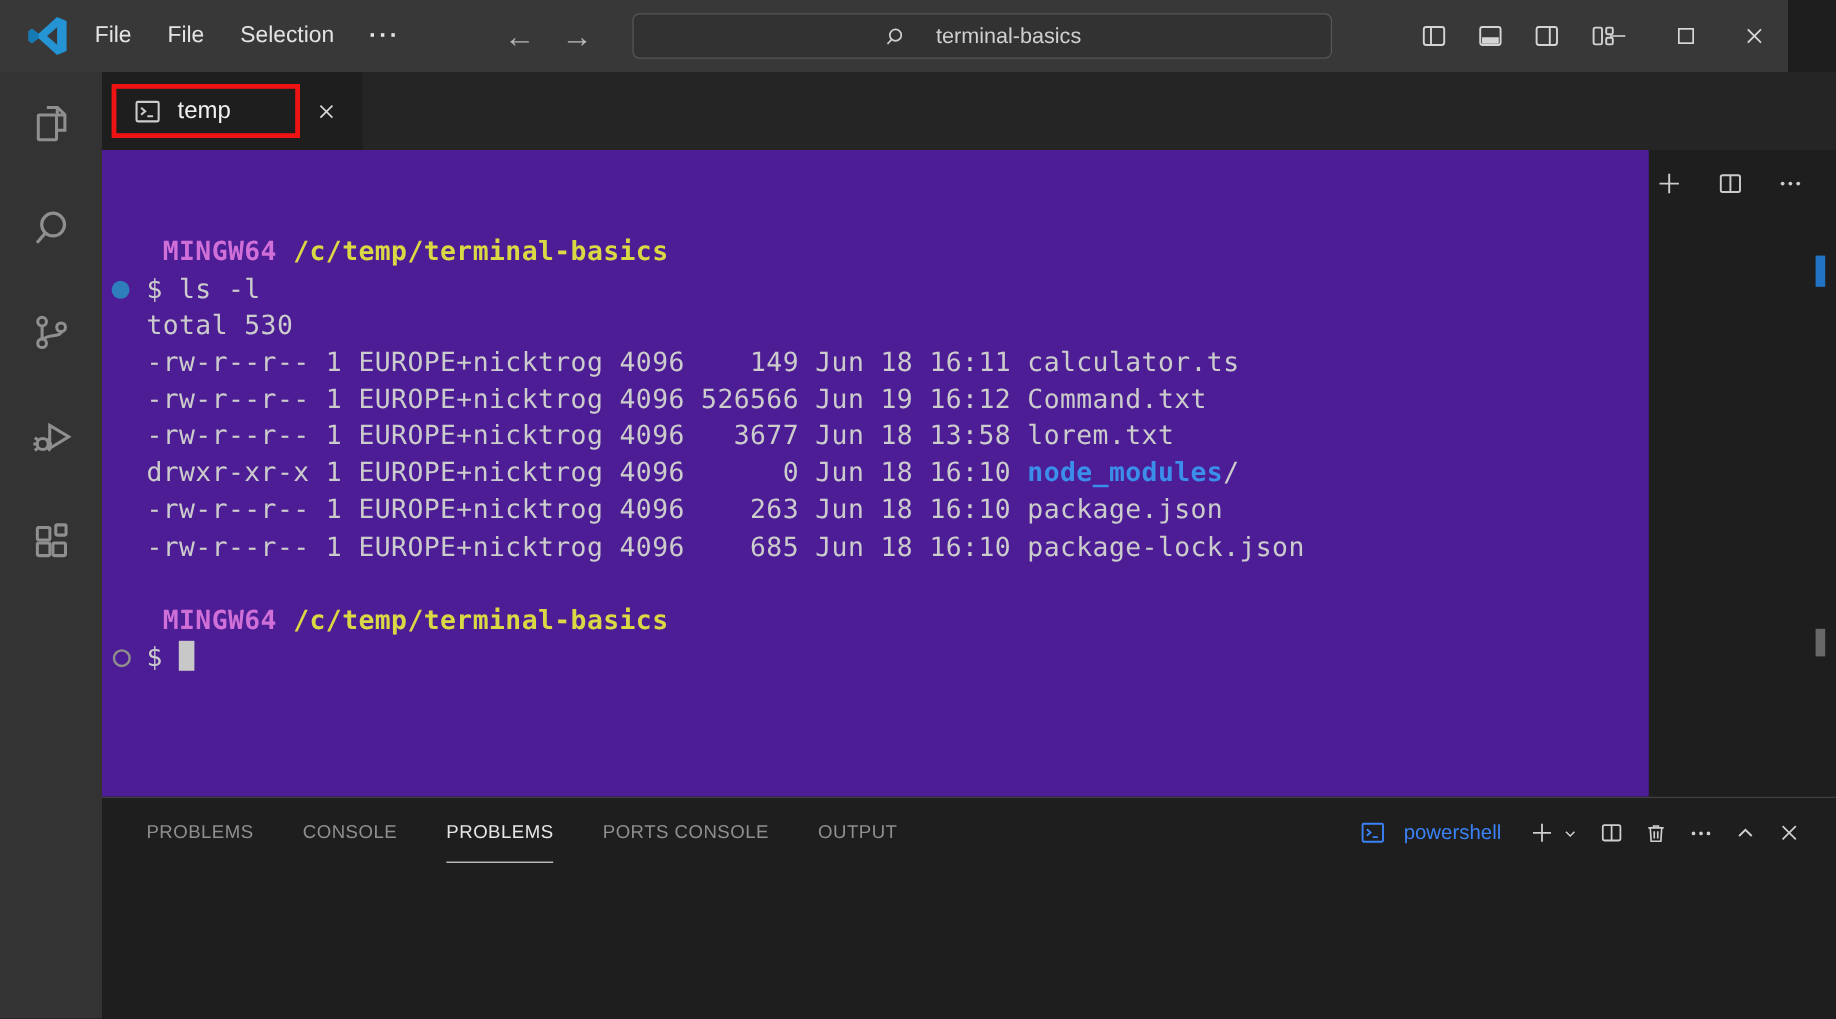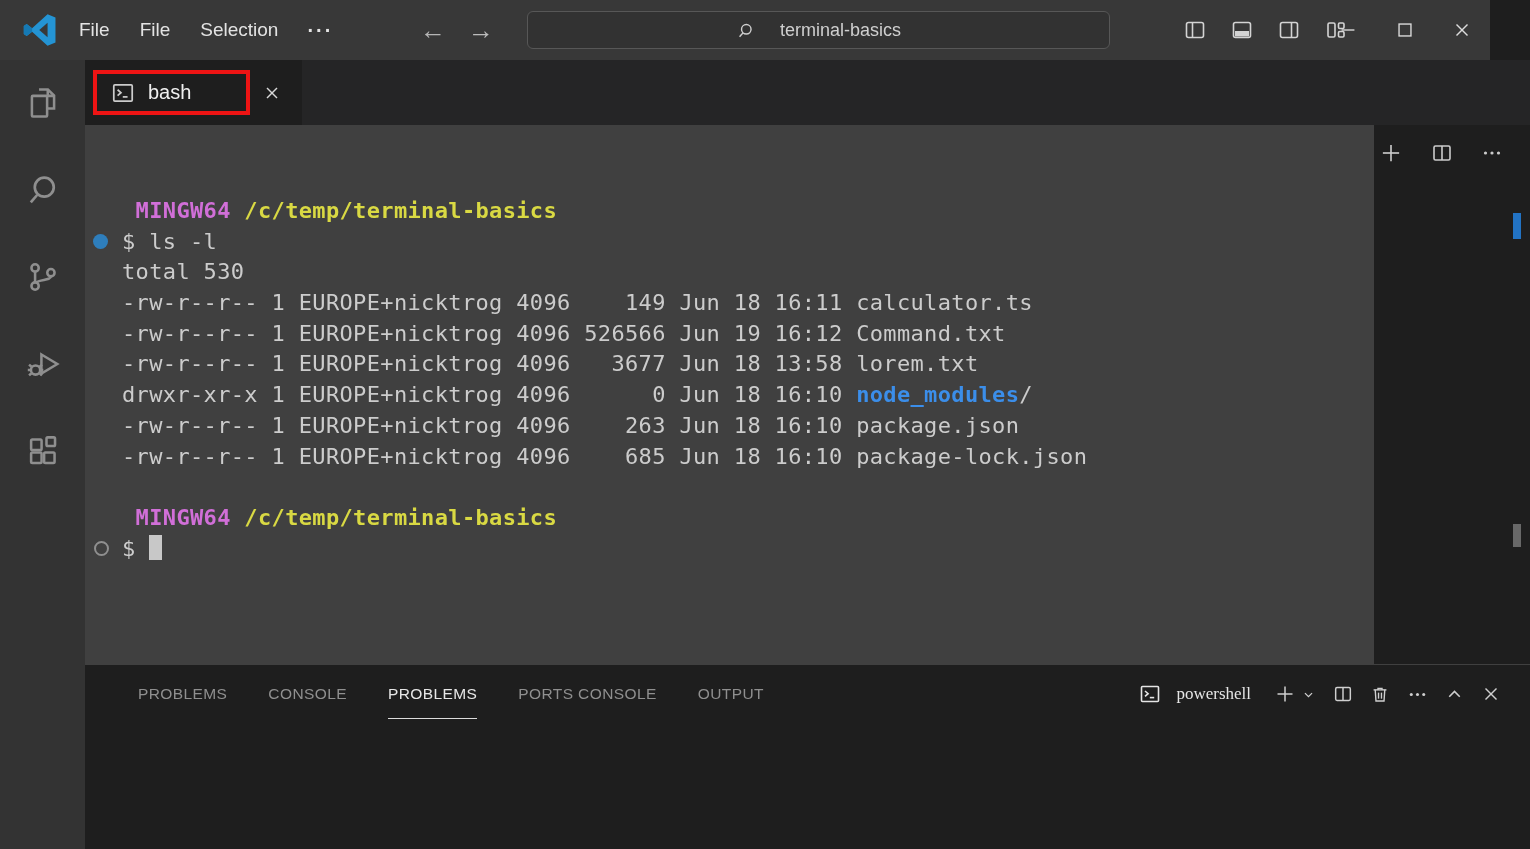--- a/index.html
+++ b/index.html
@@ -46,43 +46,43 @@
   .tab-icon { margin-left:25px; color:#cccccc; }
   .tab-label { margin-left:12px; font-size:20px; }
   .tab-close { position:absolute; left:175px; top:21px; width:24px; height:24px; color:#d8d8d8;
     display:flex; align-items:center; justify-content:center; }
   .annotation-box { position:absolute; left:93px; top:70px; width:157px; height:45px;
     border:4px solid #ee1414; z-index:40; pointer-events:none; }
   .editor-actions { position:absolute; right:0; top:60px; height:65px; display:flex; align-items:center;
     gap:26px; padding-right:26px; color:#cccccc; }
 
   
-  .term-editor { position:absolute; left:85px; top:125px; width:1289px; height:539px; background:#404040; }
+  .term-editor { position:absolute; left:85px; top:125px; width:1289px; height:539px; background:#4c1d95; }
   .term-pre {
     position:absolute; left:37px; top:71px;
     font-family:"DejaVu Sans Mono", monospace; font-size:22px; line-height:30.7px;
     letter-spacing:0.35px; white-space:pre; color:#cccccc;
   }
   .tline { height:30.7px; }
   .cursor { display:inline-block; width:13px; height:25px; background:#c8c8c8; vertical-align:-4px; }
   .deco-dot { position:absolute; left:8px; top:109px; width:15px; height:15px; border-radius:50%; background:#2e7ebc; }
   .deco-ring { position:absolute; left:9px; top:416px; width:15px; height:15px; border-radius:50%; border:2.5px solid #8f8f8f; }
   .scrollmark-blue { position:absolute; left:1428px; top:88px; width:8px; height:26px; background:#2273c4; }
   .scrollmark-gray { position:absolute; left:1428px; top:399px; width:8px; height:23px; background:#686868; }
 
   
   .panel { position:absolute; left:85px; top:664px; width:1445px; height:185px; background:#1e1e1e; border-top:1px solid #404040; }
-  .panel-header { position:relative; height:58px; display:flex; align-items:center; justify-content:space-between;margin-left:16px; }
+  .panel-header { position:relative; height:58px; display:flex; align-items:center; justify-content:space-between; }
   .panel-tabs { display:flex; gap:41px; margin-left:37px; height:58px; align-items:center; }
   .ptab { position:relative; height:58px; display:flex; align-items:center;
     color:#8f8f8f; font-size:15.5px; letter-spacing:0.4px; }
   .ptab.active { color:#e7e7e7; }
   .ptab.active::after { content:''; position:absolute; left:0; right:0; bottom:4px; height:1.5px; background:#dcdcdc; }
   .panel-controls { display:flex; align-items:center; gap:15px; margin-right:28px; color:#cfcfcf; }
-  .ps-group { display:flex; align-items:center; gap:14px; margin-right:7px; color:#e5e5e5; font-size:17px;font-family:Liberation Serif, serif; }
+  .ps-group { display:flex; align-items:center; gap:14px; margin-right:7px; color:#3b82f6; font-size:17px; }
   .plus-group { display:flex; align-items:center; gap:3px; }
   .panel-content { position:relative; height:126px; }
   .p-ring { position:absolute; left:15px; top:96px; width:14px; height:14px; border-radius:50%; border:2.5px solid #8f8f8f; }
   .p-prompt {
     position:absolute; left:37px; top:88px;
     font-family:"DejaVu Sans Mono", monospace; font-size:22px; letter-spacing:0.35px; color:#cccccc; white-space:pre;
   }
   .p-scrollmark { position:absolute; left:1429px; top:87px; width:7px; height:12px; background:#666666; }
   .p-tri { position:absolute; left:1438px; top:94px; width:0; height:0;
     border-left:4px solid transparent; border-right:4px solid transparent; border-bottom:5px solid #5a5a5a; }
@@ -184,21 +184,21 @@
     </svg>
   </div>
 
   <div class="tabstrip">
     <div class="tab">
       <svg class="tab-icon" width="26" height="26" viewBox="0 0 24 24" fill="none" stroke="currentColor" stroke-width="1.6">
         <rect x="3.5" y="4.5" width="17" height="15" rx="1"></rect>
         <path d="M7 9l3.1 2.7L7 14.4"></path>
         <path d="M11.8 15.6h4.4"></path>
       </svg>
-      <span class="tab-label">bash</span>
+      <span class="tab-label">temp</span>
       <div class="tab-close">
         <svg width="20" height="20" viewBox="0 0 24 24" stroke="currentColor" stroke-width="1.7">
             <line x1="6" y1="6" x2="18" y2="18"></line>
             <line x1="18" y1="6" x2="6" y2="18"></line>
           </svg>
       </div>
     </div>
     <div class="editor-actions">
       <svg width="26" height="26" viewBox="0 0 24 24" stroke="currentColor" stroke-width="1.5" fill="none">
           <line x1="12" y1="4.5" x2="12" y2="19.5"></line>

